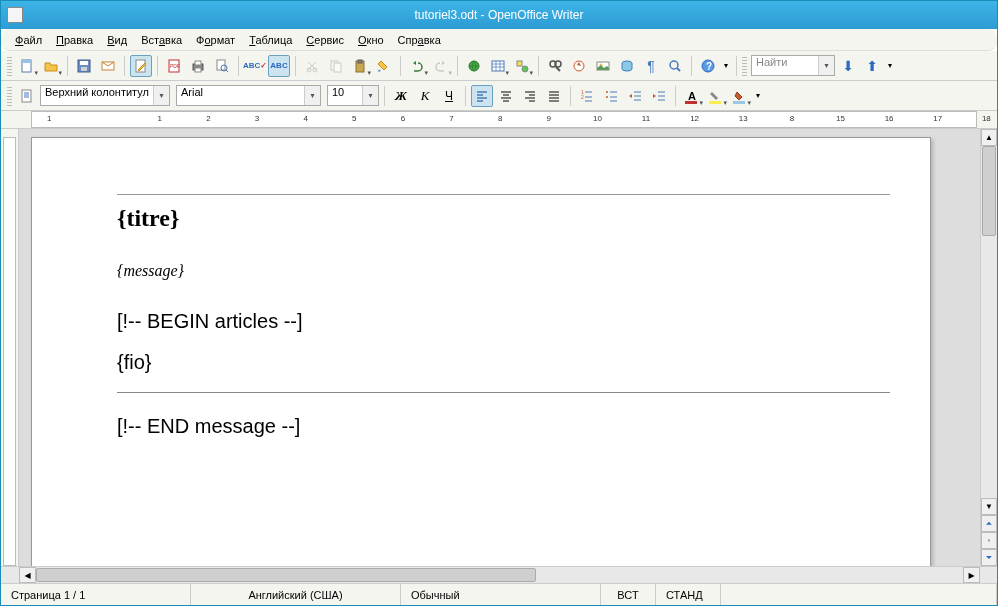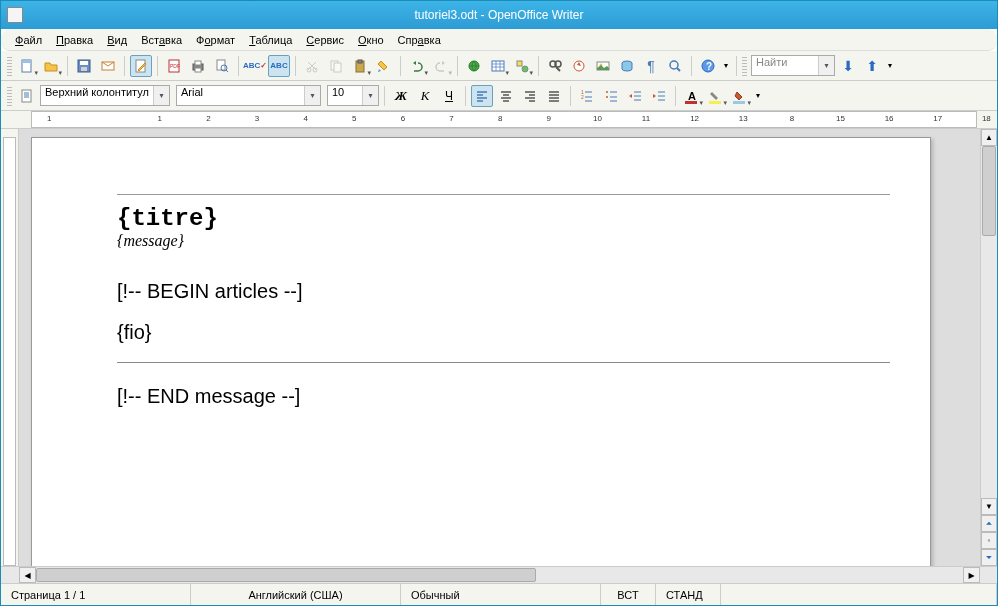--- a/index.html
+++ b/index.html
@@ -18,21 +18,21 @@
 .combo { height: 21px; border: 1px solid #aaa; background: #fff; display: flex; align-items: flex-start; padding: 0 4px; font-size: 11px; position: relative; }
 .combo .arr { position: absolute; right: 0; top: 0; bottom: 0; width: 16px; border-left: 1px solid #ccc; display: flex; align-items: center; justify-content: center; font-size: 8px; color: #555; background: #f0f0f0; }
 .ruler-h { height: 18px; background: #f5f5f0; border-bottom: 1px solid #ccc; position: relative; overflow: hidden; font-size: 8px; color: #333; }
 .ruler-h .ticks { position: absolute; left: 30px; right: 20px; top: 0; bottom: 0; background: #fff; border: 1px solid #bbb; }
 .editarea { flex: 1; display: flex; background: #f0f0f0; overflow: hidden; position: relative; }
 .ruler-v { width: 18px; background: #f5f5f0; border-right: 1px solid #ccc; position: relative; }
 .ruler-v .ticks { position: absolute; top: 8px; bottom: 0; left: 2px; right: 2px; background: #fff; border: 1px solid #bbb; }
 .docviewport { flex: 1; background: #ddd; position: relative; overflow: hidden; }
 .page { position: absolute; left: 12px; top: 8px; width: 900px; height: 900px; background: #fff; border: 1px solid #999; box-shadow: 2px 2px 4px rgba(0,0,0,.2); }
 .page-inner { position: absolute; left: 85px; right: 40px; top: 56px; border-top: 1px solid #999; padding-top: 10px; }
-.doc-title { font-family: Liberation Mono, monospace; font-size: 24px; font-weight: bold; }
+.doc-title { font-family: Liberation Serif, serif; font-size: 24px; font-weight: bold; margin-bottom: 30px; }
 .doc-msg { font-family: Georgia, serif; font-style: italic; font-size: 16px; margin-bottom: 30px; }
 .doc-line { font-family: Arial, sans-serif; font-size: 20px; margin-bottom: 18px; }
 .doc-sep { border: 0; border-top: 1px solid #888; margin: 12px 0 22px 0; }
 .vscroll { width: 17px; background: #e8e8e8; border-left: 1px solid #ccc; display: flex; flex-direction: column; }
 .vscroll .sbtn { height: 17px; background: #f0f0f0; border: 1px solid #bbb; font-size: 8px; display: flex; align-items: center; justify-content: center; }
 .vscroll .thumb { flex: 1; position: relative; }
 .vscroll .thumb .t { position: absolute; top: 0; left: 1px; right: 1px; height: 90px; background: #cfcfcf; border: 1px solid #aaa; border-radius: 2px; }
 .hscroll { height: 17px; background: #e8e8e8; border-top: 1px solid #ccc; display: flex; }
 .hscroll .sbtn { width: 17px; background: #f0f0f0; border: 1px solid #bbb; font-size: 8px; display: flex; align-items: center; justify-content: center; }
 .hscroll .thumb { flex: 1; position: relative; }

